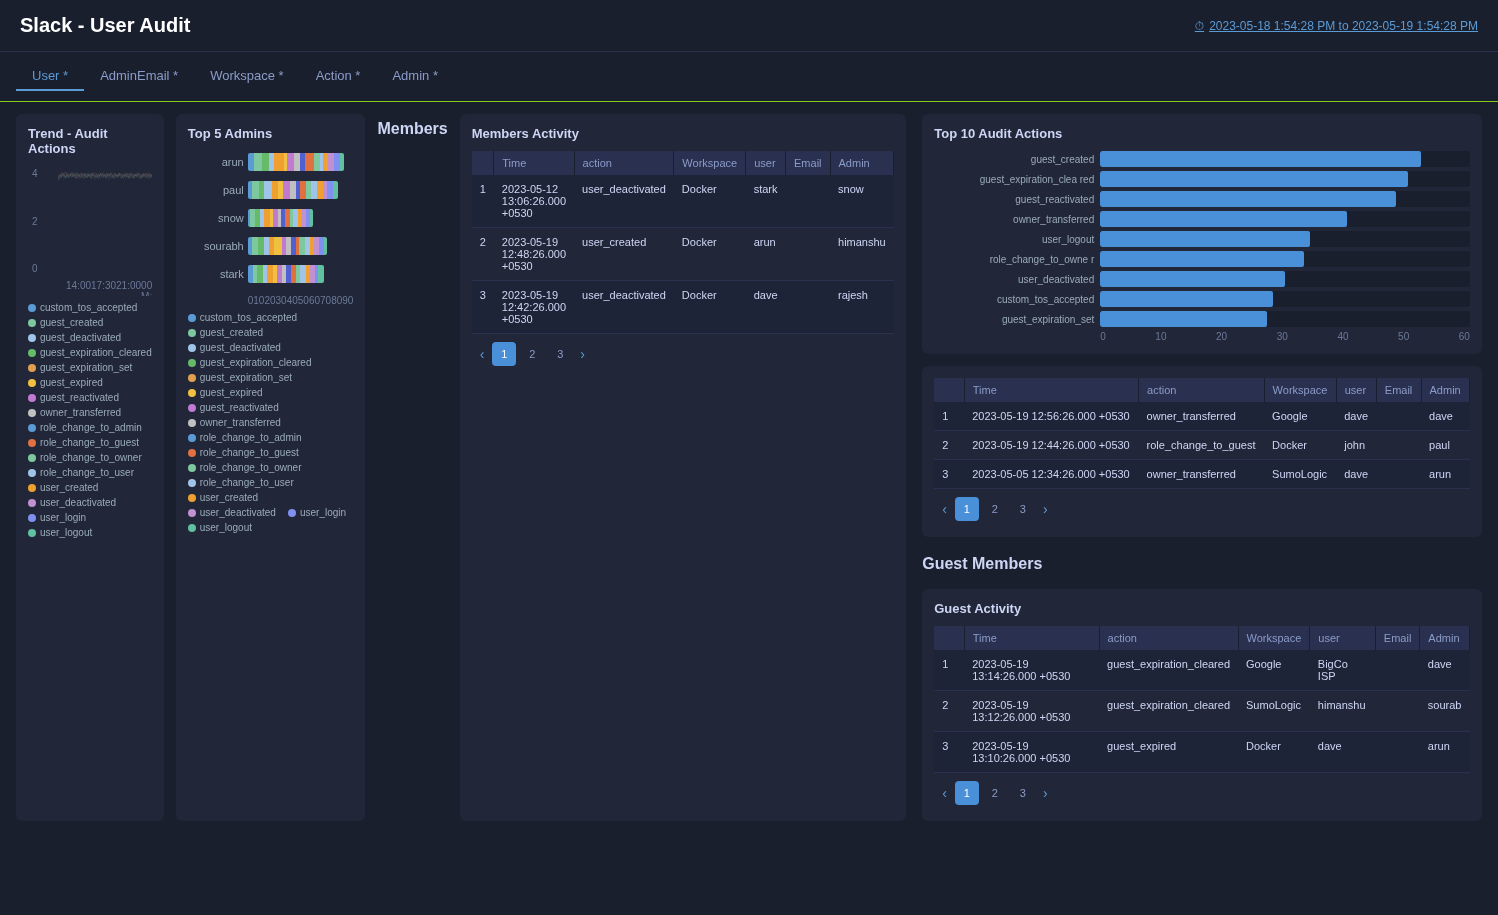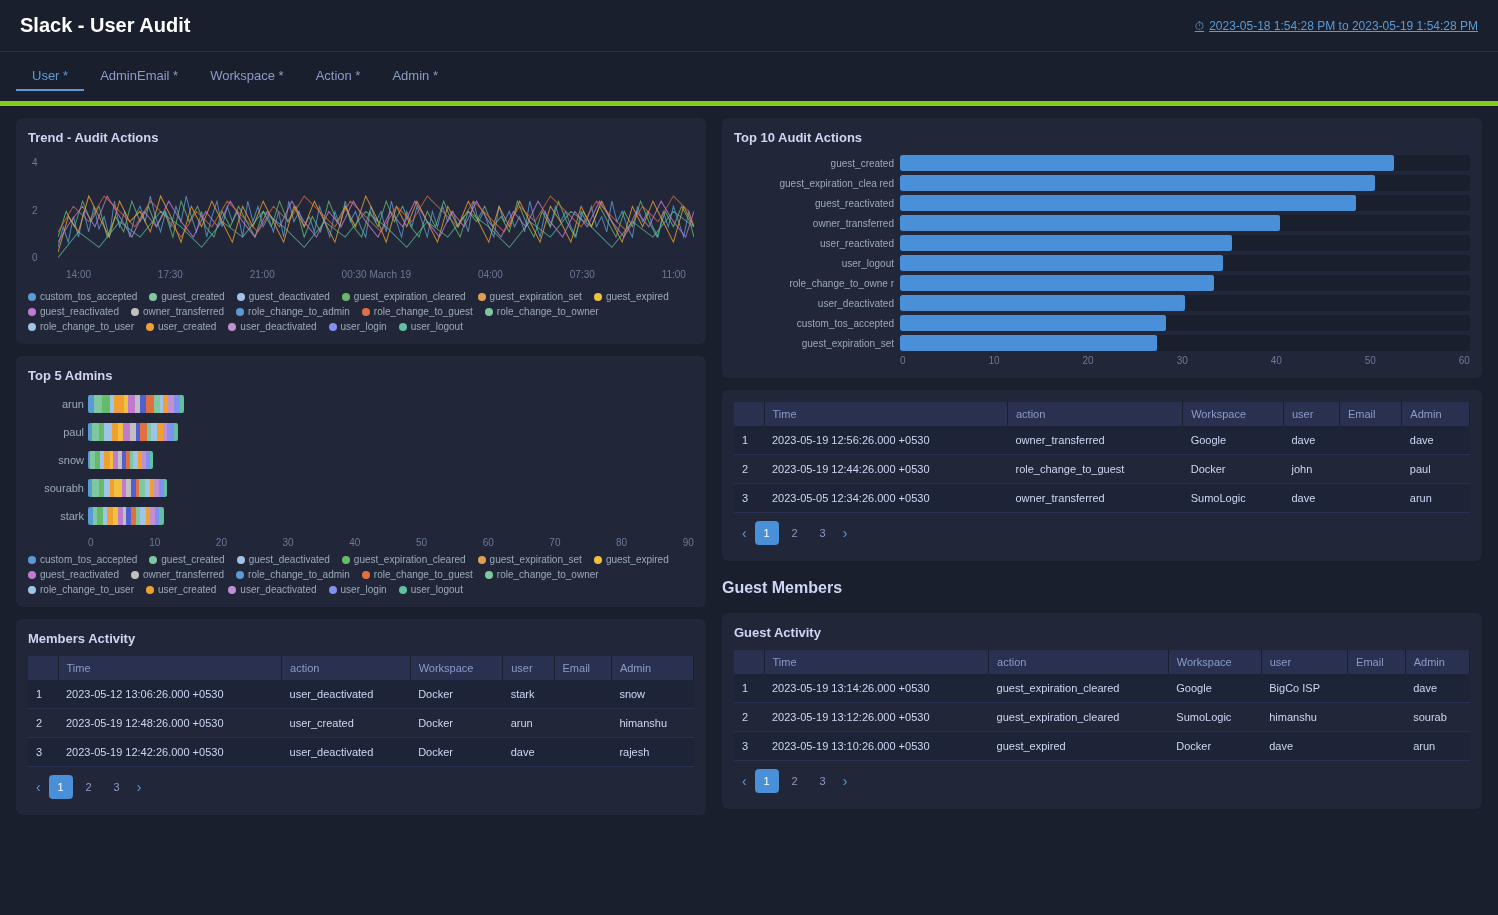--- a/index.html
+++ b/index.html
@@ -31,21 +31,21 @@
       text-decoration: underline;
       cursor: pointer;
       display: flex;
       align-items: center;
       gap: 5px;
     }
     .filters {
       display: flex;
       gap: 0;
       padding: 10px 16px;
-      border-bottom: 5px solid #84cc16;
+      border-bottom: 1px solid #84cc16;
     }
     .filter-item {
       padding: 6px 16px;
       color: #8b9cc8;
       cursor: pointer;
       border-bottom: 2px solid transparent;
       font-size: 13px;
       white-space: nowrap;
     }
     .filter-item.active {
@@ -53,21 +53,21 @@
       border-bottom: 2px solid #5b9bd5;
     }
     .main-content {
       display: flex;
       gap: 0;
       padding: 12px 16px;
     }
     .left-panel {
       flex: 0 0 690px;
       display: flex;
-      flex-direction: column;
+      flex-direction: row;
       gap: 12px;
     }
     .right-panel {
       flex: 1;
       display: flex;
       flex-direction: column;
       gap: 12px;
       padding-left: 16px;
     }
     .panel {
@@ -583,20 +583,23 @@
             <span class="legend-dot" style="background:#8090f0"></span>
             <span>user_login</span>
           </div>
           <div class="legend-item">
             <span class="legend-dot" style="background:#60c0a0"></span>
             <span>user_logout</span>
           </div>
         </div>
     </div>
 
+    <div>
+      <div class="section-title">Members</div>
+    </div>
     <div class="panel">
       <div class="panel-title">Members Activity</div>
       <table class="data-table" id="members-table">
           <thead>
             <tr>
               <th></th>
               <th>Time</th>
               <th>action</th>
               <th>Workspace</th>
               <th>user</th>
@@ -668,26 +671,20 @@
       <div class="bar-fill" style="width:80.0%"></div>
     </div>
   </div>
           <div class="bar-row">
     <div class="bar-label">owner_transferred</div>
     <div class="bar-track">
       <div class="bar-fill" style="width:66.7%"></div>
     </div>
   </div>
           <div class="bar-row">
-    <div class="bar-label">user_reactivated</div>
-    <div class="bar-track">
-      <div class="bar-fill" style="width:58.3%"></div>
-    </div>
-  </div>
-          <div class="bar-row">
     <div class="bar-label">user_logout</div>
     <div class="bar-track">
       <div class="bar-fill" style="width:56.7%"></div>
     </div>
   </div>
           <div class="bar-row">
     <div class="bar-label">role_change_to_owne r</div>
     <div class="bar-track">
       <div class="bar-fill" style="width:55.0%"></div>
     </div>

